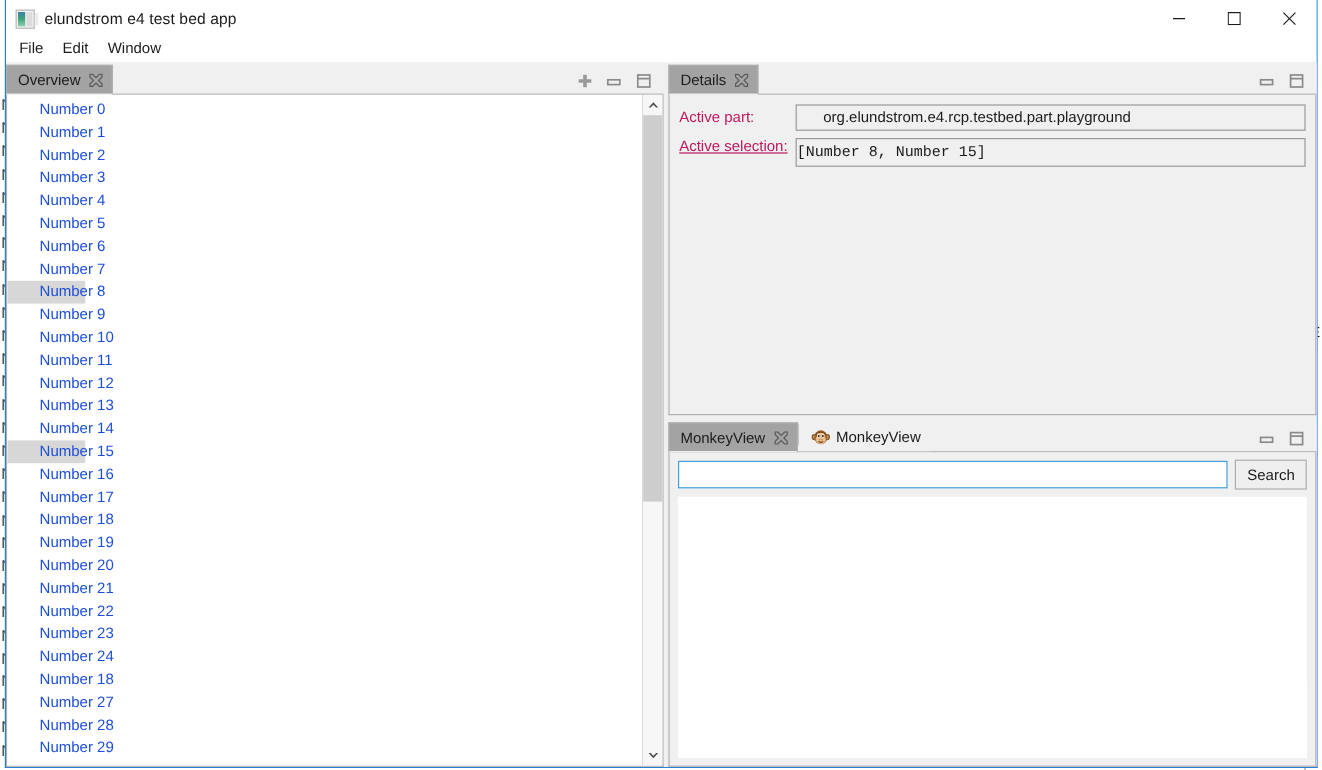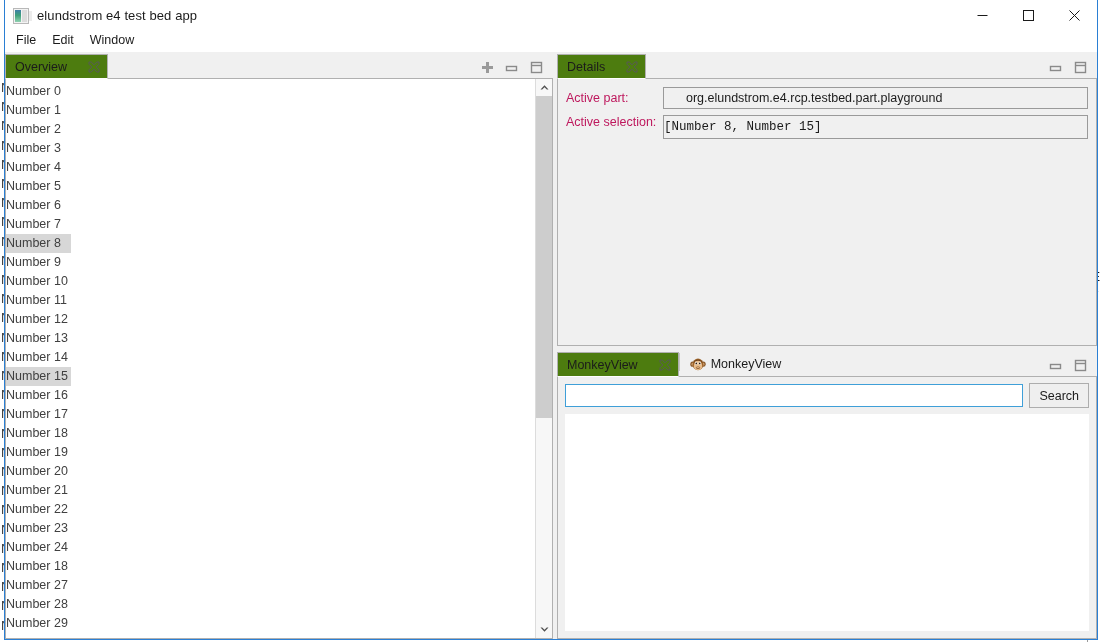--- a/index.html
+++ b/index.html
@@ -137,26 +137,25 @@
     color: #1b1b1b;
     background: #f0f0f0;
     border: 1px solid transparent;
     border-bottom: none;
     box-sizing: border-box;
     cursor: default;
     position: relative;
     white-space: nowrap;
   }
   .tab.active {
-    background: #4d7c0f;
+    background: #a3a3a3;
     border: 1px solid #b0b0b0;
     border-bottom: 1px solid #ffffff;
     margin-bottom: -1px;
     z-index: 2;
-    gap: 14px;
   }
   .tab .tab-label { margin-right: 7px; }
   .tab-close {
     width: 12px; height: 12px;
     flex: 0 0 auto;
     display: block;
   }
   .tab-sep {
     width: 1px; height: 18px;
     background: #c4c4c4;
@@ -199,22 +198,22 @@
     flex: 1 1 auto;
     overflow: hidden;
     position: relative;
     background: #ffffff;
     padding-top: 3px;
   }
   .list-item {
     height: 19px;
     line-height: 19px;
     font-size: 12.5px;
-    color: #404040;
-    padding-left: 0;
+    color: #1d4ed8;
+    padding-left: 27px;
     white-space: nowrap;
     cursor: default;
     box-sizing: border-box;
   }
   .list-item.selected {
     background: #d7d7d7;
     width: 65px;
   }
   
   .vscroll {
@@ -259,20 +258,21 @@
   }
   .form-row { display: flex; align-items: flex-start; }
   .form-label {
     width: 97px; flex: 0 0 97px;
     font-size: 12.5px; color: #be185d;
     padding-top: 4px;
   }
   .form-label.centered {
     display: flex; align-items: center;
     padding-top: 0;
+    text-decoration: underline;
   }
   .text-field {
     flex: 1 1 auto;
     height: 22px;
     box-sizing: border-box;
     border: 1px solid #9a9a9a;
     background: #f0f0f0;
     font-size: 12.5px; color: #1b1b1b;
     padding: 2px 22px;
     font-family: "Liberation Sans", sans-serif;

